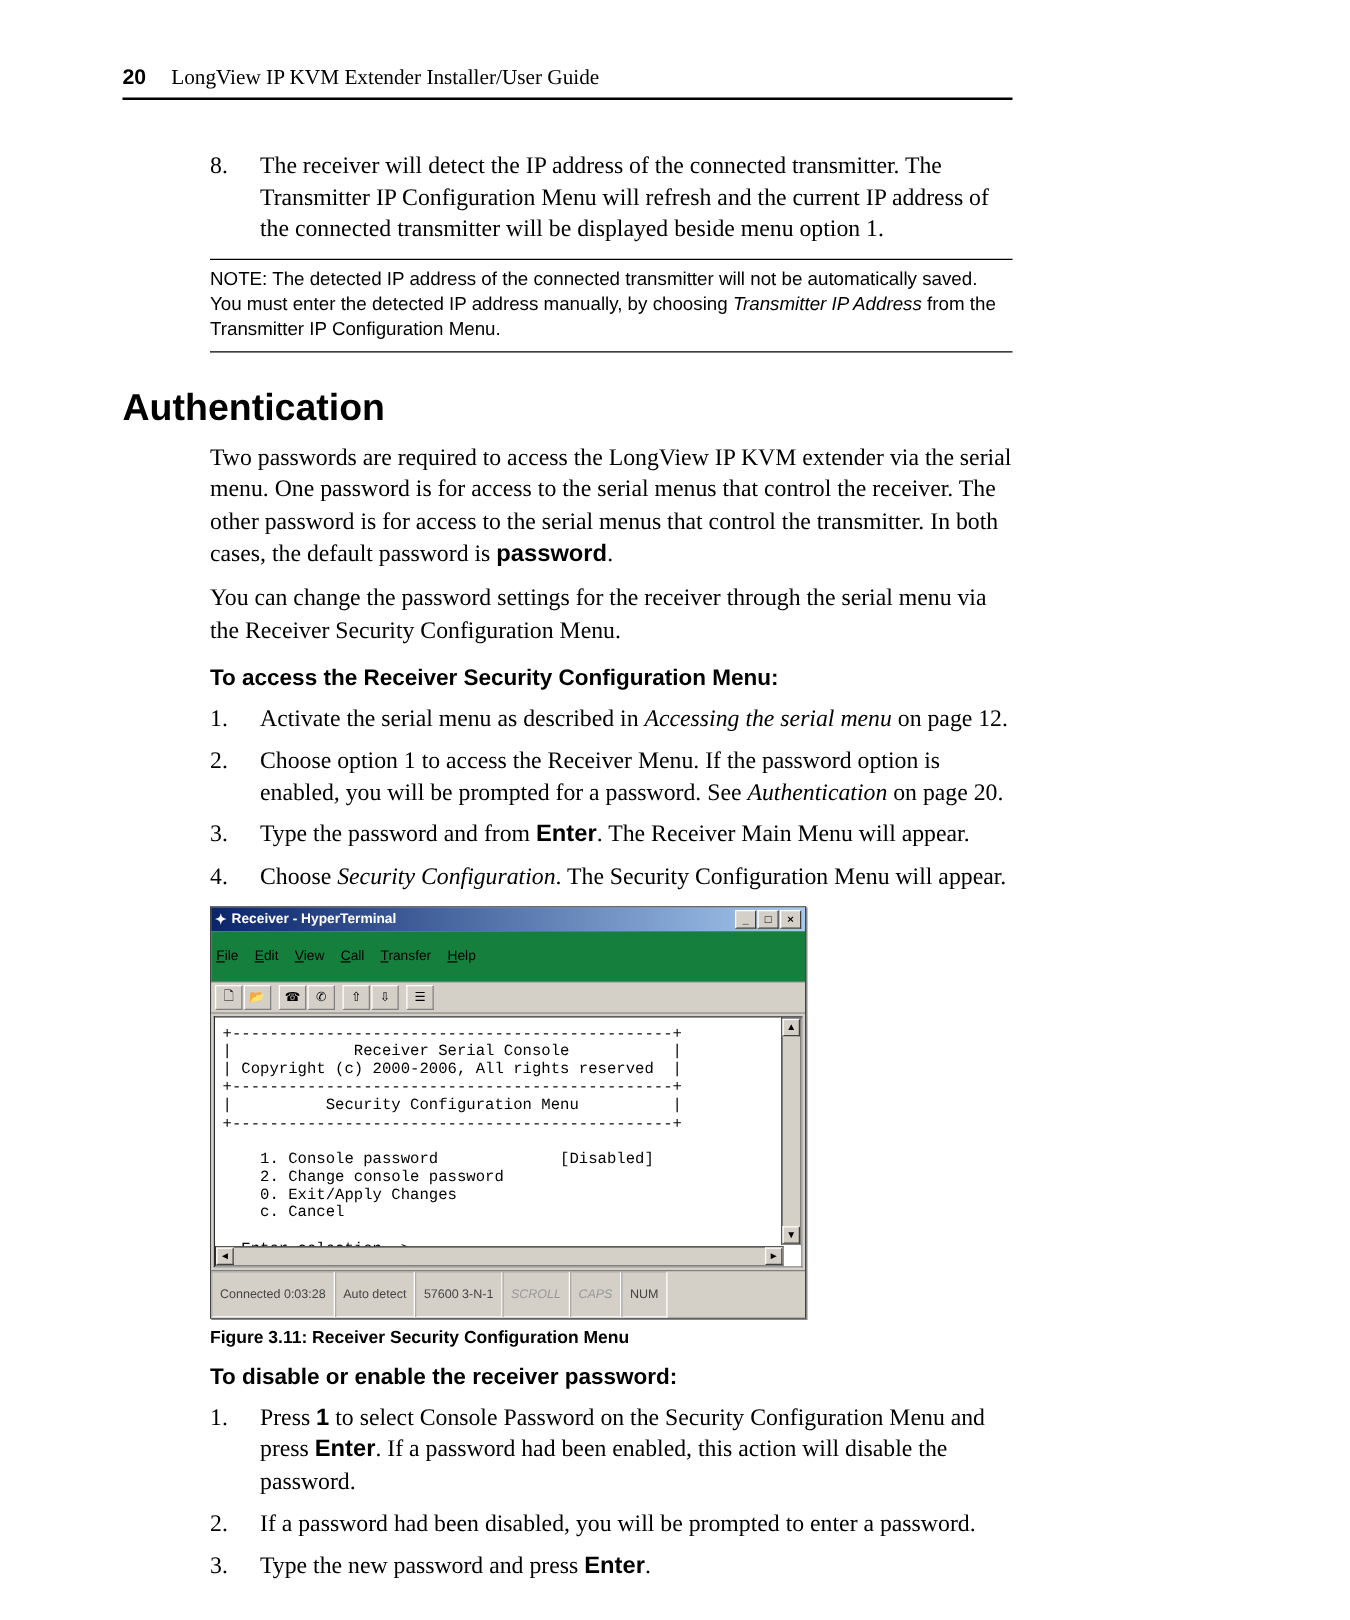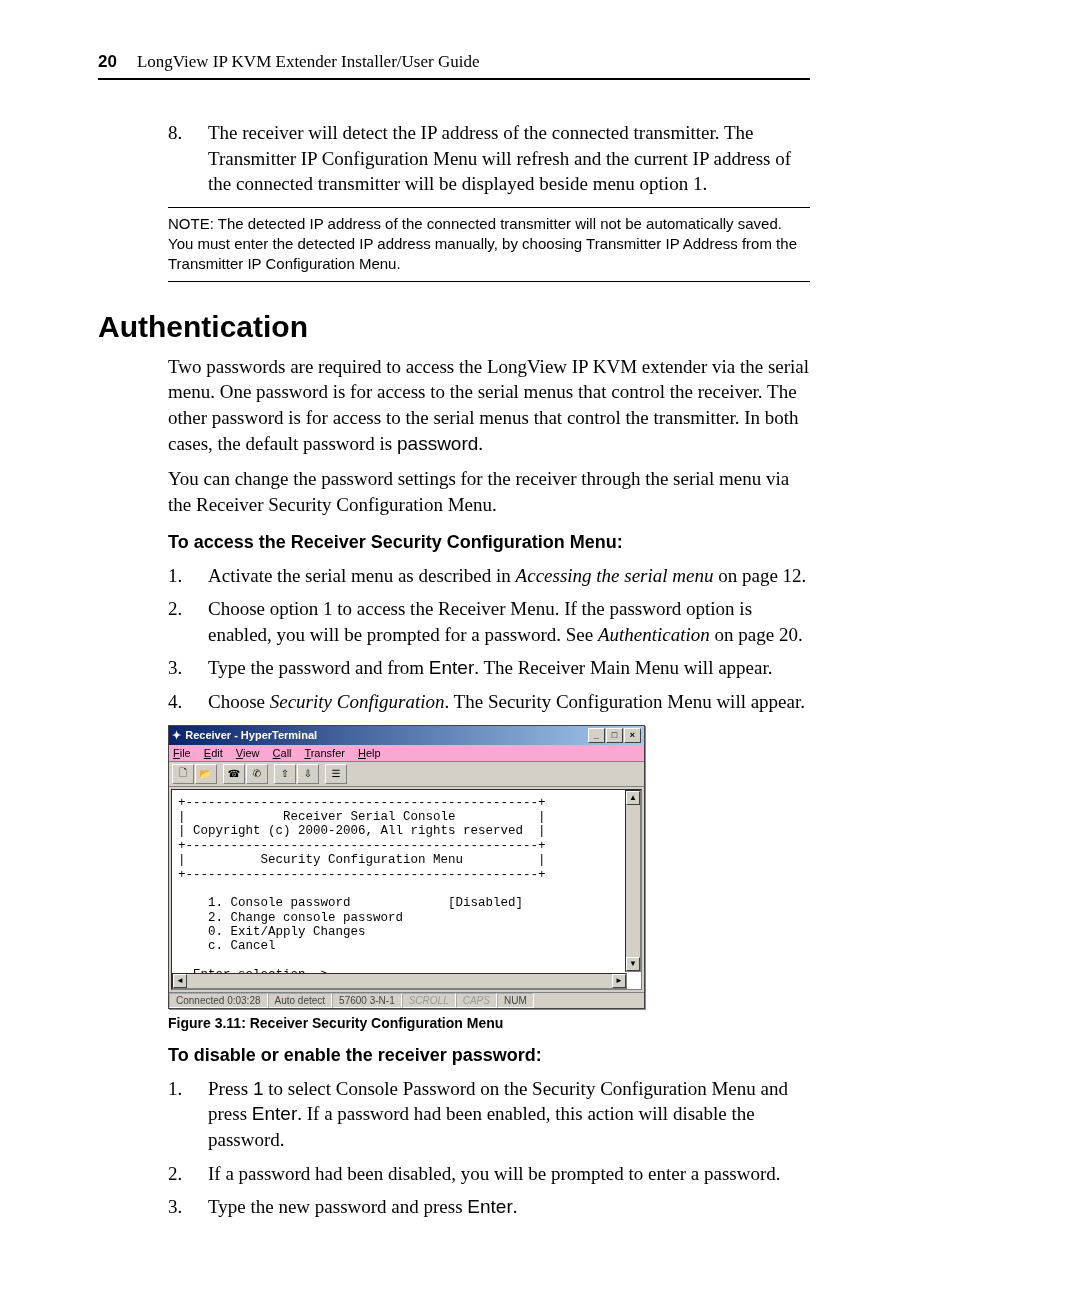--- a/index.html
+++ b/index.html
@@ -53,36 +53,37 @@
     padding: 6px 0;
     font-family: Arial, Helvetica, sans-serif;
     font-size: 15px;
     line-height: 1.35;
     margin-top: 10px;
   }
   .note-label {
     font-weight: normal;
   }
   .note-italic {
+    font-style: italic;
   }
   h1.section {
     font-family: Arial, Helvetica, sans-serif;
     font-weight: bold;
     font-size: 30px;
     margin: 28px 0 10px 0;
     margin-left: 0;
   }
   .body-p {
     font-size: 19px;
     line-height: 1.35;
     margin: 10px 0;
   }
   .bold-sans {
     font-family: Arial, Helvetica, sans-serif;
-    font-weight: normal;
+    font-weight: bold;
   }
   h3.subhead {
     font-family: Arial, Helvetica, sans-serif;
     font-weight: bold;
     font-size: 19px;
     margin: 16px 0 8px 0;
   }
   h4.procedure {
     font-family: Arial, Helvetica, sans-serif;
     font-weight: bold;
@@ -128,22 +129,22 @@
     border-right-color: #404040;
     border-bottom-color: #404040;
     color: #000;
     font-size: 9px;
     display: flex;
     align-items: center;
     justify-content: center;
     font-weight: bold;
   }
   .ht-menu {
-    background: #f9a8d4;
-    padding: 2px 4px;
+    background: #15803d;
+    padding: 14px 4px;
     font-size: 11px;
     border-bottom: 1px solid #808080;
   }
   .ht-menu span {
     margin-right: 10px;
   }
   .ht-menu u { text-decoration: underline; }
   .ht-toolbar {
     background: #d4d0c8;
     padding: 2px 3px;
@@ -218,21 +219,21 @@
   }
   .ht-hscroll .arrow { width: 14px; height: 100%; }
   .ht-status {
     background: #d4d0c8;
     border-top: 1px solid #808080;
     display: flex;
     font-size: 10px;
   }
   .ht-status span {
     border: 1px inset #fff;
-    padding: 1px 6px;
+    padding: 12px 6px;
     color: #444;
     text-align: right;
   }
   .ht-status .faded { color: #999; font-style: italic; }
   .fig-caption {
     font-family: Arial, Helvetica, sans-serif;
     font-weight: bold;
     font-size: 14px;
     margin-top: 6px;
   }

